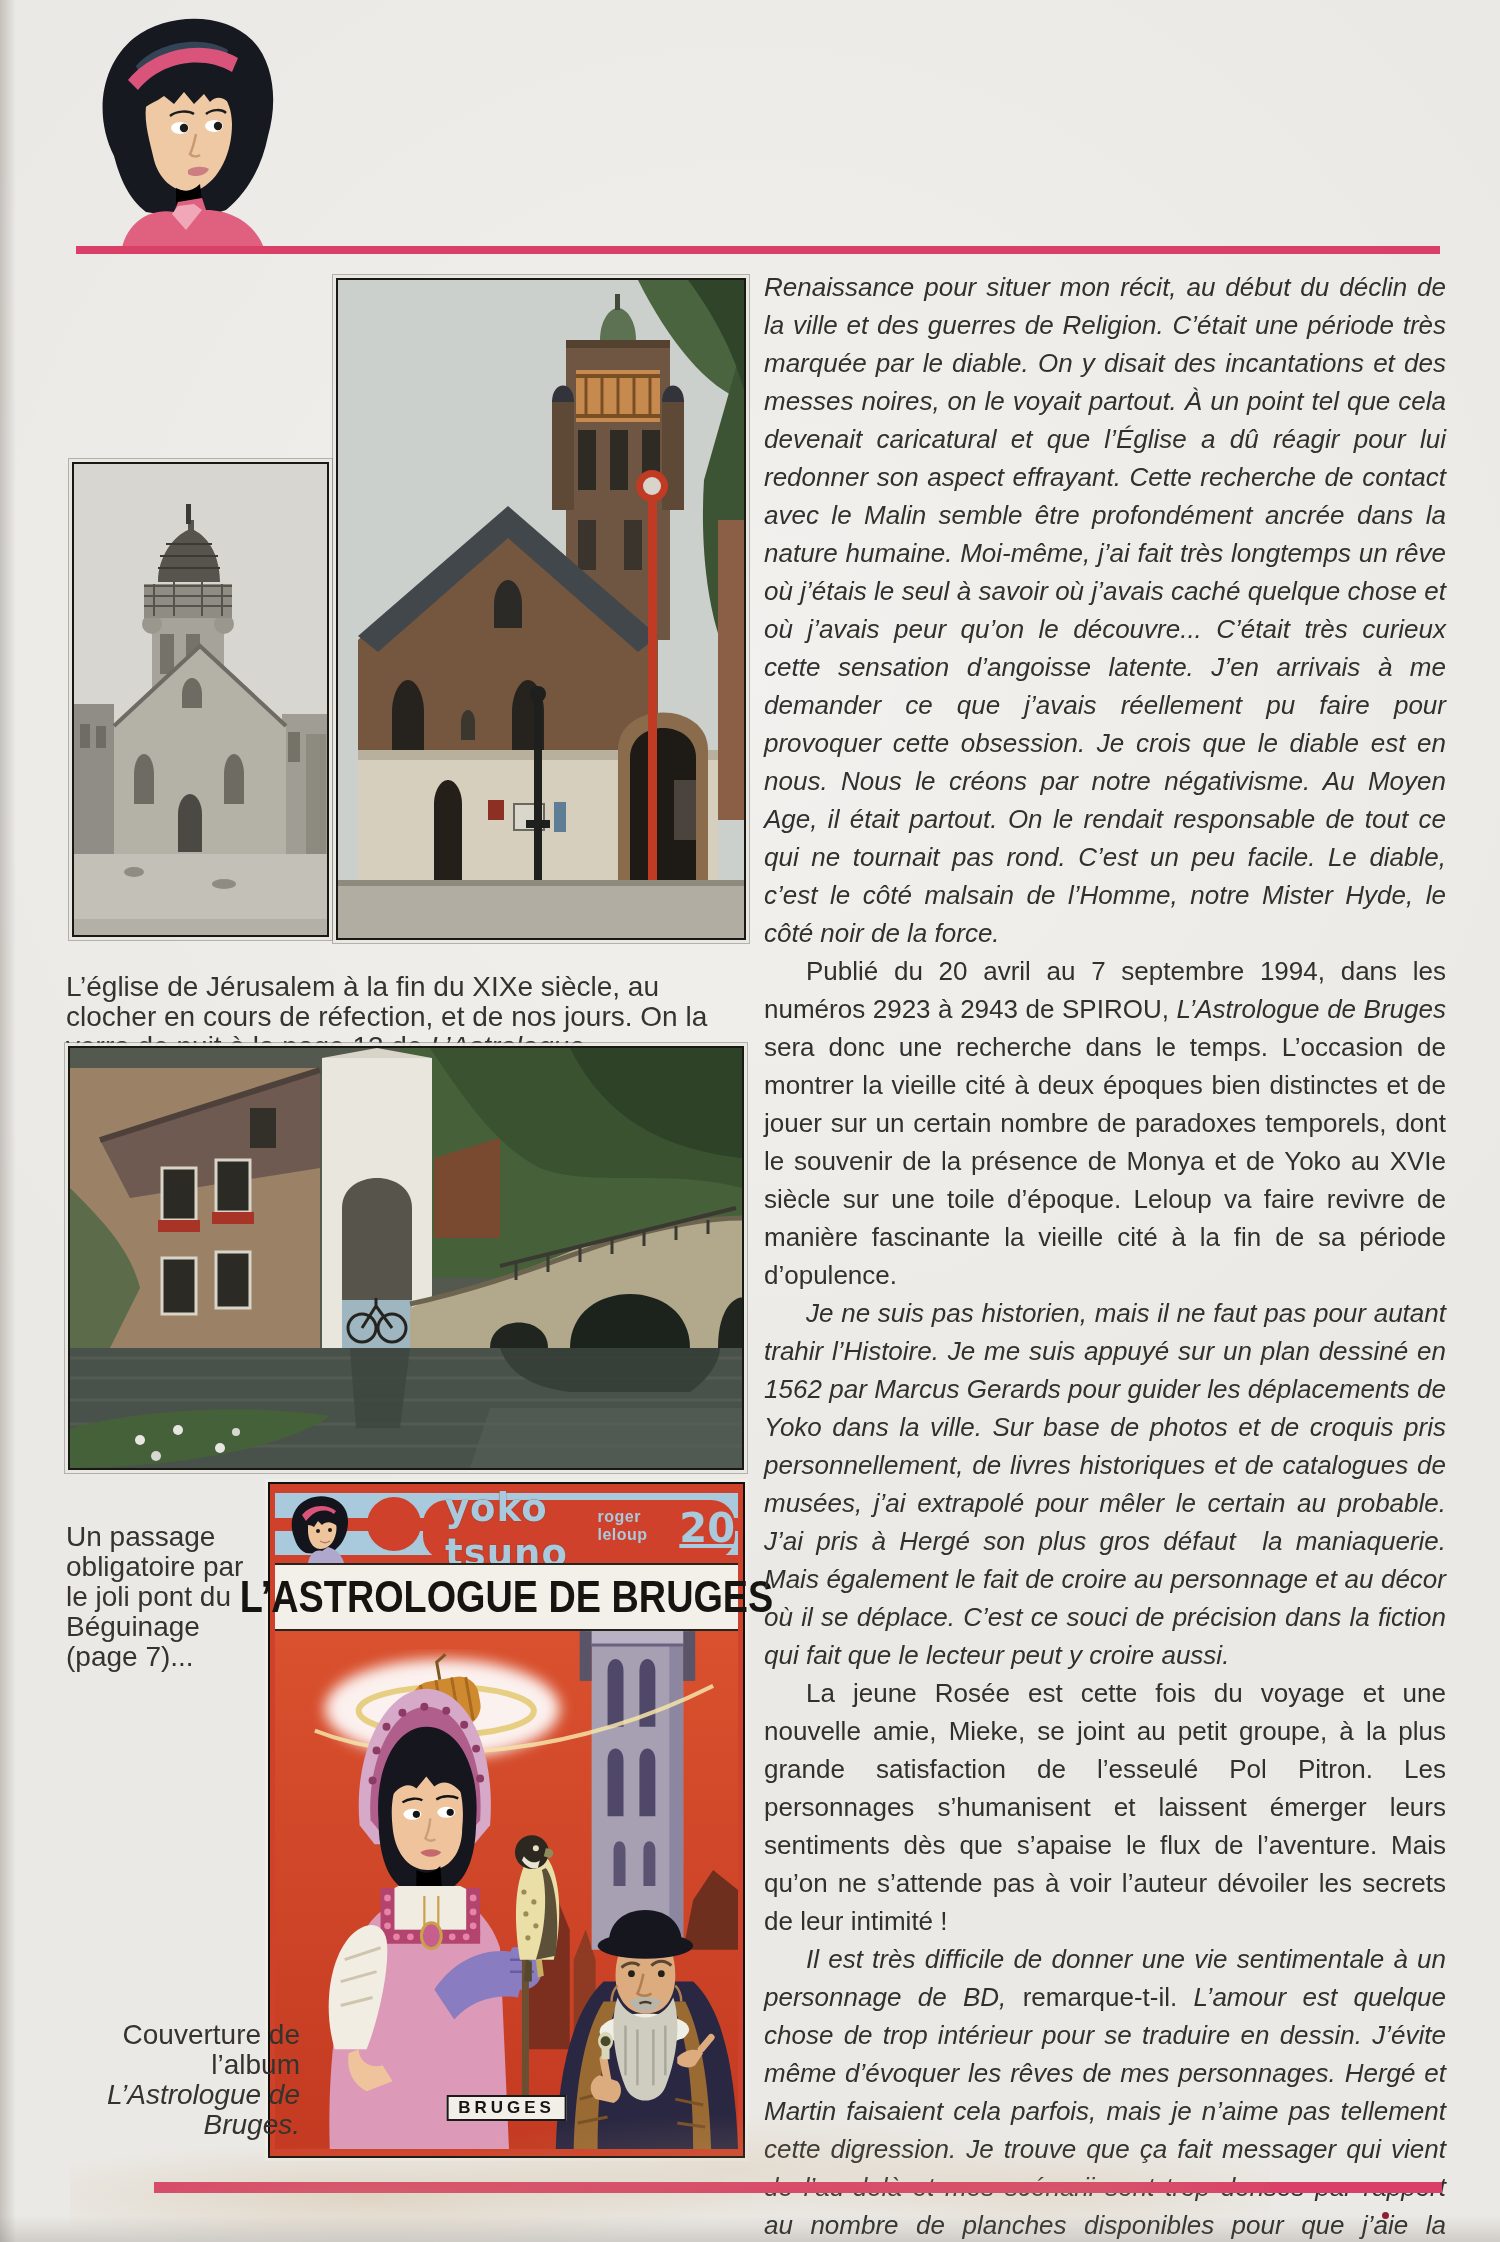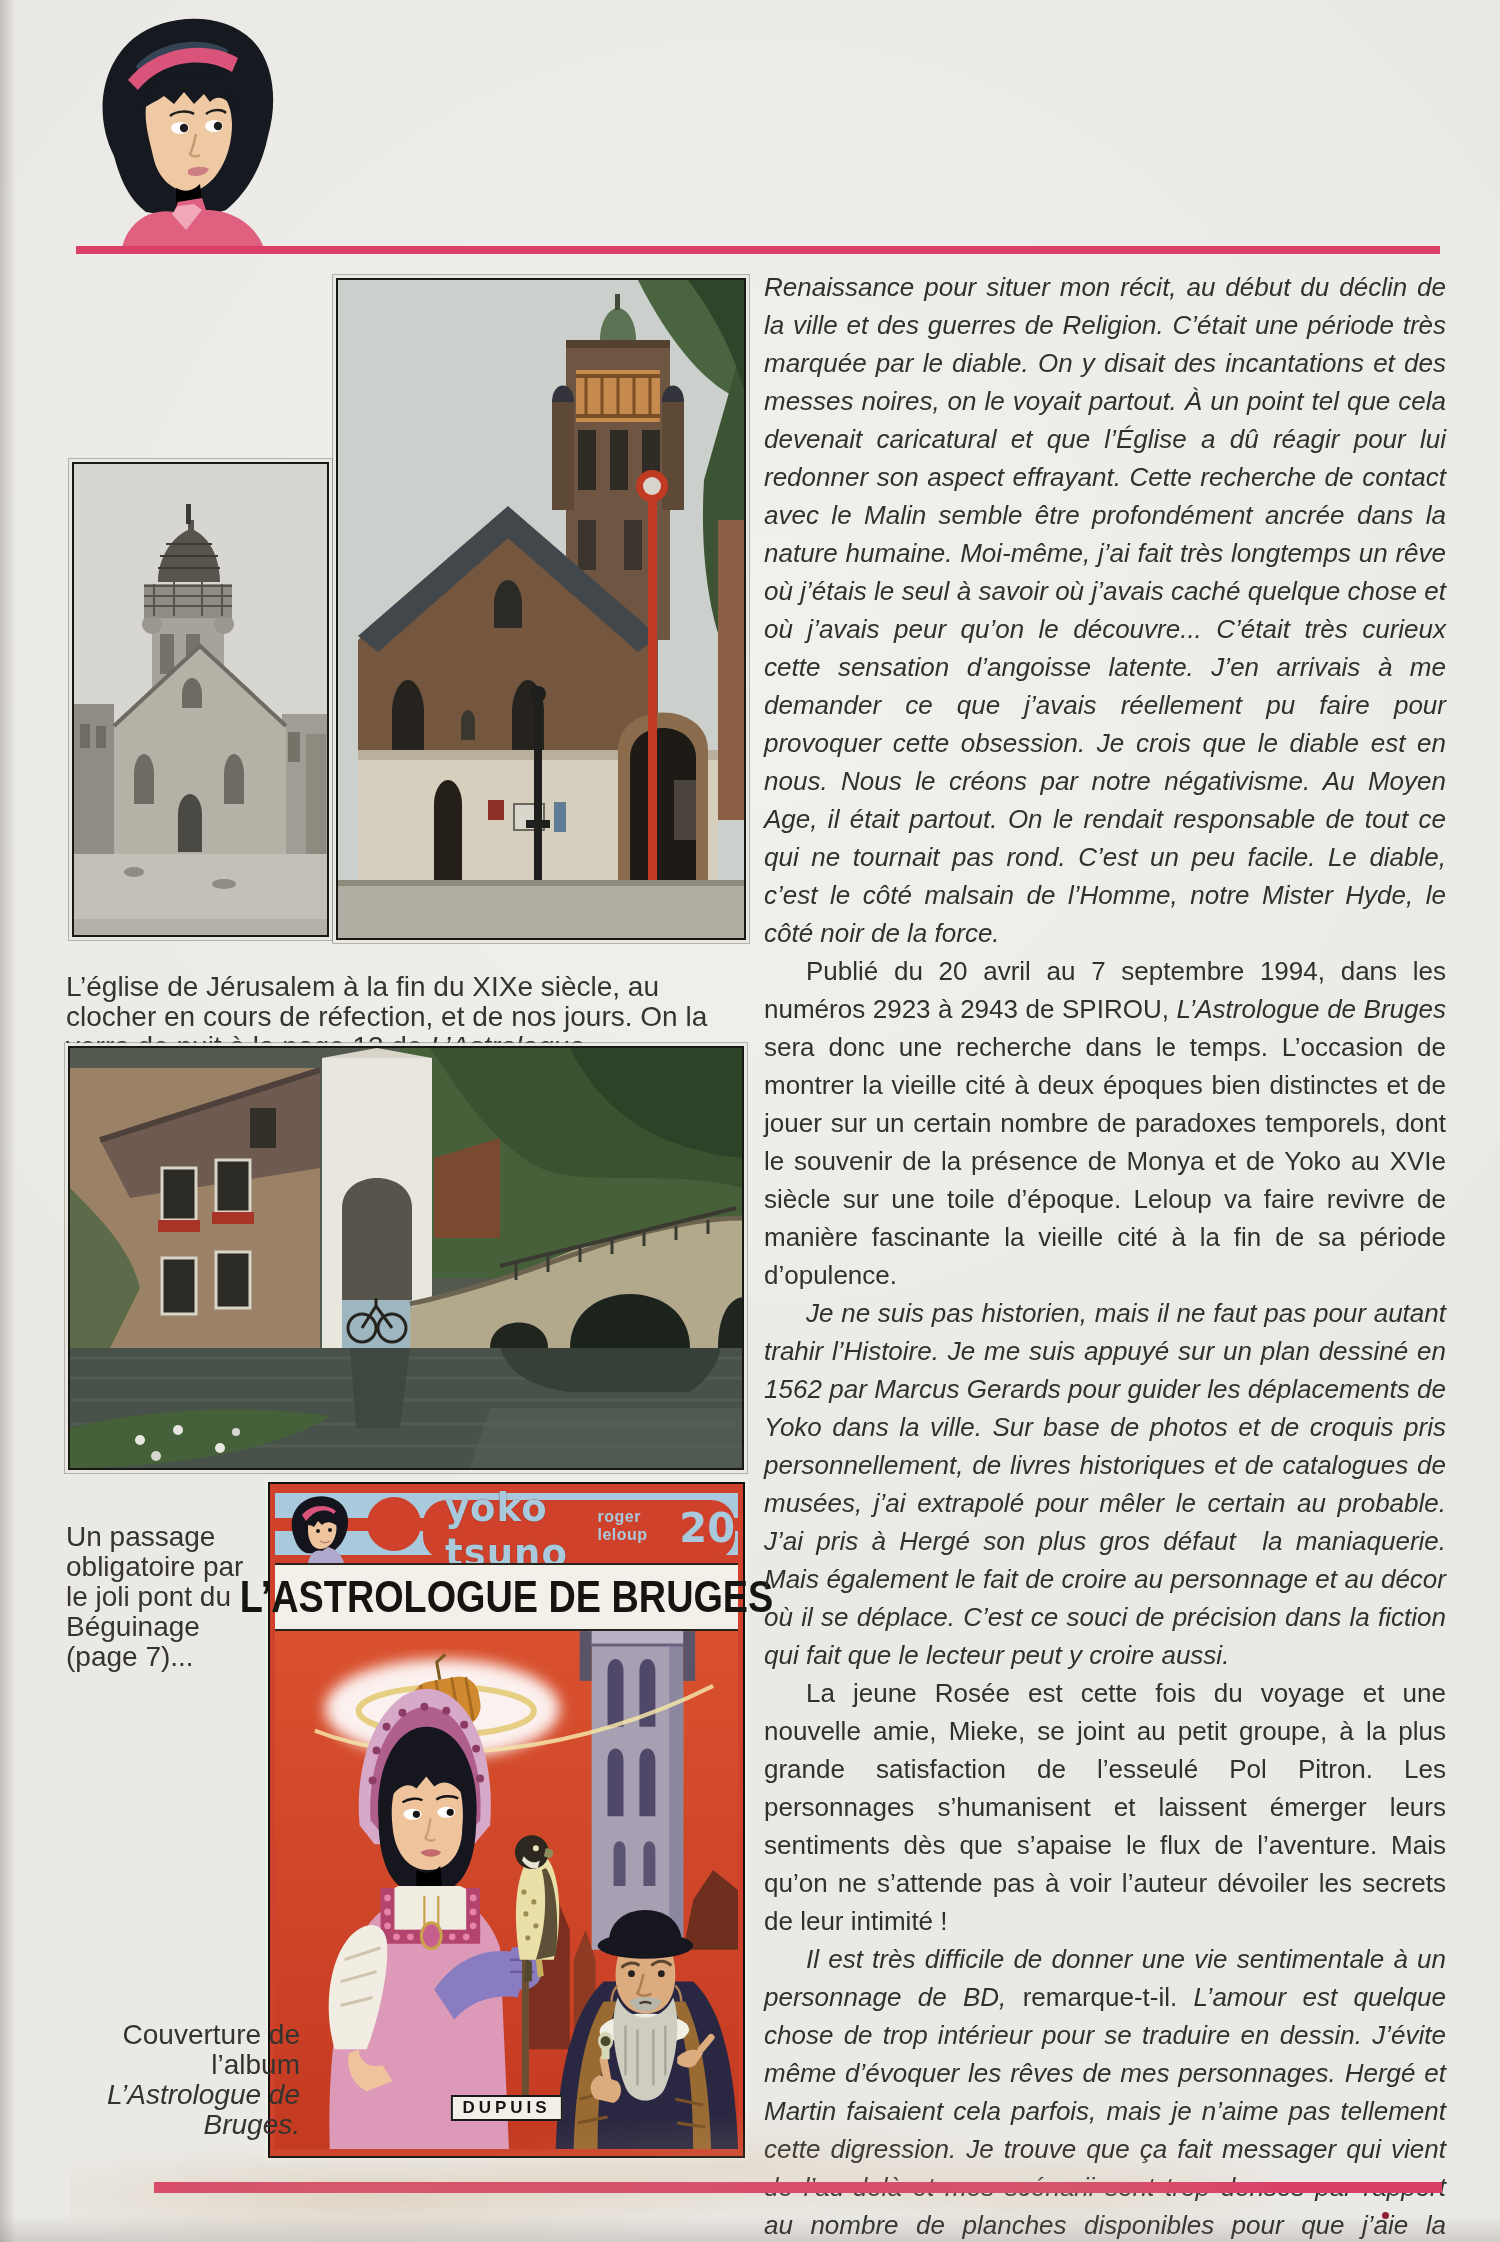--- a/index.html
+++ b/index.html
@@ -53,21 +53,21 @@
   .band-blue{position:absolute;left:5px;right:5px;top:9px;height:62px;background:#a9c9dd;}
   .band-bar{position:absolute;left:0;right:0;top:25px;height:13px;background:#cf412a;}
   .band-circle{position:absolute;left:92px;top:4px;width:54px;height:54px;border-radius:50%;background:#cf412a;}
   .band-pill{position:absolute;left:148px;right:3px;top:7px;height:60px;border-radius:24px;background:#cf412a;
     display:flex;align-items:center;}
   .logo-series{font-family:"DejaVu Sans", sans-serif;font-weight:bold;font-size:37px;color:#a9c9dd;
     margin-left:22px;letter-spacing:1px;transform:scaleY(1.05);
     text-shadow:0 0 1px #6d2317;}
   .logo-author{font-size:16px;font-weight:bold;color:#a9c9dd;margin-left:12px;margin-top:-8px;letter-spacing:.5px;}
   .logo-number{font-family:"DejaVu Sans", sans-serif;font-weight:bold;font-size:40px;color:#a9c9dd;
-    margin-left:24px;margin-top:-4px;}
+    margin-left:24px;margin-top:-4px;text-decoration:underline;}
   .band-portrait{position:absolute;left:7px;top:0px;width:76px;height:70px;}
   .title-band{position:absolute;left:5px;right:5px;top:79px;height:64px;background:#f3f0ea;
     display:flex;align-items:center;justify-content:center;border-top:2px solid #28231c;border-bottom:2px solid #28231c;}
   .cover-title{font-family:"Liberation Sans", sans-serif;font-weight:bold;font-size:45px;color:#161410;
     transform:scaleX(.84);white-space:nowrap;letter-spacing:0px;}
   .cover-art{position:absolute;left:5px;right:5px;top:145px;bottom:5px;overflow:hidden;}
   .cover-art svg{display:block;width:100%;height:100%;}
   .dupuis{position:absolute;left:50%;bottom:30px;transform:translateX(-50%);
     background:#f2efe8;border:2px solid #1a1a18;padding:1px 10px;
     font-weight:bold;font-size:17px;letter-spacing:4px;color:#161513;}
@@ -415,21 +415,21 @@
           <ellipse cx="372" cy="316" rx="48" ry="13" fill="#16161f"></ellipse>
 
           <path d="M322 470 C314 462 316 450 326 446 L344 452 C350 458 348 470 340 474 Z" fill="#dcab7e"></path>
           <path d="M330 430 L334 452" stroke="#dcab7e" stroke-width="8" stroke-linecap="round"></path>
           <path d="M328 420 C322 414 324 404 332 402 C340 404 342 414 336 420 L336 430 L328 430 Z" fill="#d8d8b8"></path>
           <circle cx="332" cy="412" r="5" fill="#4a4a2a"></circle>
           <path d="M404 428 C412 420 424 418 430 424 L422 436 C416 440 408 438 404 434 Z" fill="#dcab7e"></path>
           <path d="M428 420 L438 408" stroke="#dcab7e" stroke-width="7" stroke-linecap="round"></path>
         </g>
       </svg>
-      <div class="dupuis">DUPUIS</div>
+      <div class="dupuis">BRUGES</div>
     </div>
   </div>
 
   <p class="caption caption-cover"><span class="rm">Couverture de l’album </span><span class="it">L’Astrologue de Bruges.</span></p>
 
   <div class="article">
     <p class="it">Renaissance pour situer mon récit, au début du déclin de la ville et des guerres de Religion. C’était une période très marquée par le diable. On y disait des incantations et des messes noires, on le voyait partout. À un point tel que cela devenait caricatural et que l’Église a dû réagir pour lui redonner son aspect effrayant. Cette recherche de contact avec le Malin semble être profondément ancrée dans la nature humaine. Moi-même, j’ai fait très longtemps un rêve où j’étais le seul à savoir où j’avais caché quelque chose et où j’avais peur qu’on le découvre... C’était très curieux cette sensation d’angoisse latente. J’en arrivais à me demander ce que j’avais réellement pu faire pour provoquer cette obsession. Je crois que le diable est en nous. Nous le créons par notre négativisme. Au Moyen Age, il était partout. On le rendait responsable de tout ce qui ne tournait pas rond. C’est un peu facile. Le diable, c’est le côté malsain de l’Homme, notre Mister Hyde, le côté noir de la force.</p>
     <p class="rm indent"><span class="rm">Publié du 20 avril au 7 septembre 1994, dans les numéros 2923 à 2943 de SPIROU, </span><span class="it">L’Astrologue de Bruges</span><span class="rm"> sera donc une recherche dans le temps. L’occasion de montrer la vieille cité à deux époques bien distinctes et de jouer sur un certain nombre de paradoxes temporels, dont le souvenir de la présence de Monya et de Yoko au XVIe siècle sur une toile d’époque. Leloup va faire revivre de manière fascinante la vieille cité à la fin de sa période d’opulence.</span></p>
     <p class="it indent">Je ne suis pas historien, mais il ne faut pas pour autant trahir l’Histoire. Je me suis appuyé sur un plan dessiné en 1562 par Marcus Gerards pour guider les déplacements de Yoko dans la ville. Sur base de photos et de croquis pris personnellement, de livres historiques et de catalogues de musées, j’ai extrapolé pour mêler le certain au probable. J’ai pris à Hergé son plus gros défaut&nbsp;&nbsp;la maniaquerie. Mais également le fait de croire au personnage et au décor où il se déplace. C’est ce souci de précision dans la fiction qui fait que le lecteur peut y croire aussi.</p>
     <p class="rm indent">La jeune Rosée est cette fois du voyage et une nouvelle amie, Mieke, se joint au petit groupe, à la plus grande satisfaction de l’esseulé Pol Pitron. Les personnages s’humanisent et laissent émerger leurs sentiments dès que s’apaise le flux de l’aventure. Mais qu’on ne s’attende pas à voir l’auteur dévoiler les secrets de leur intimité !</p>

